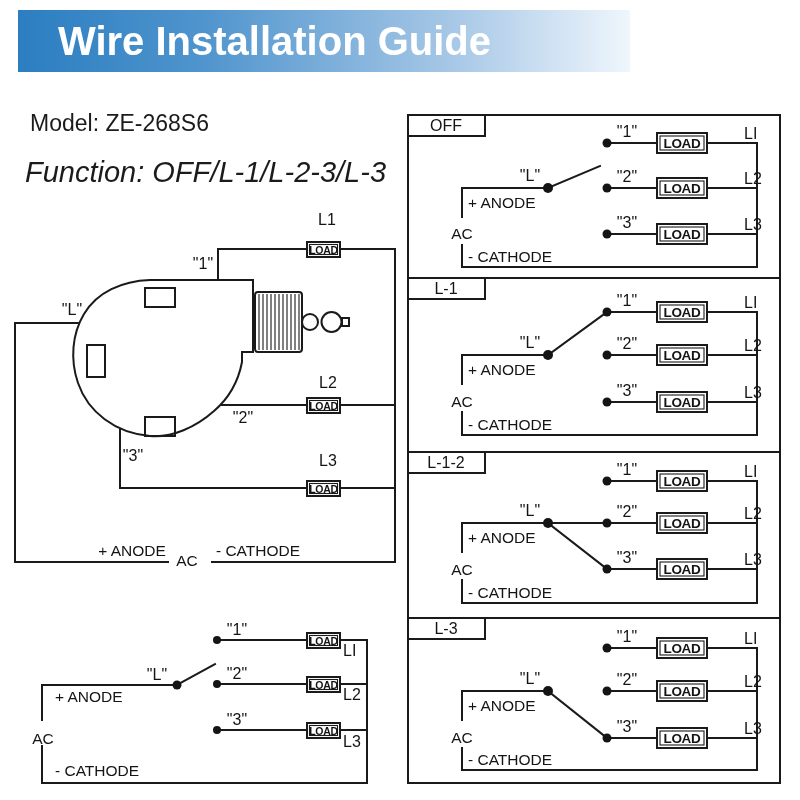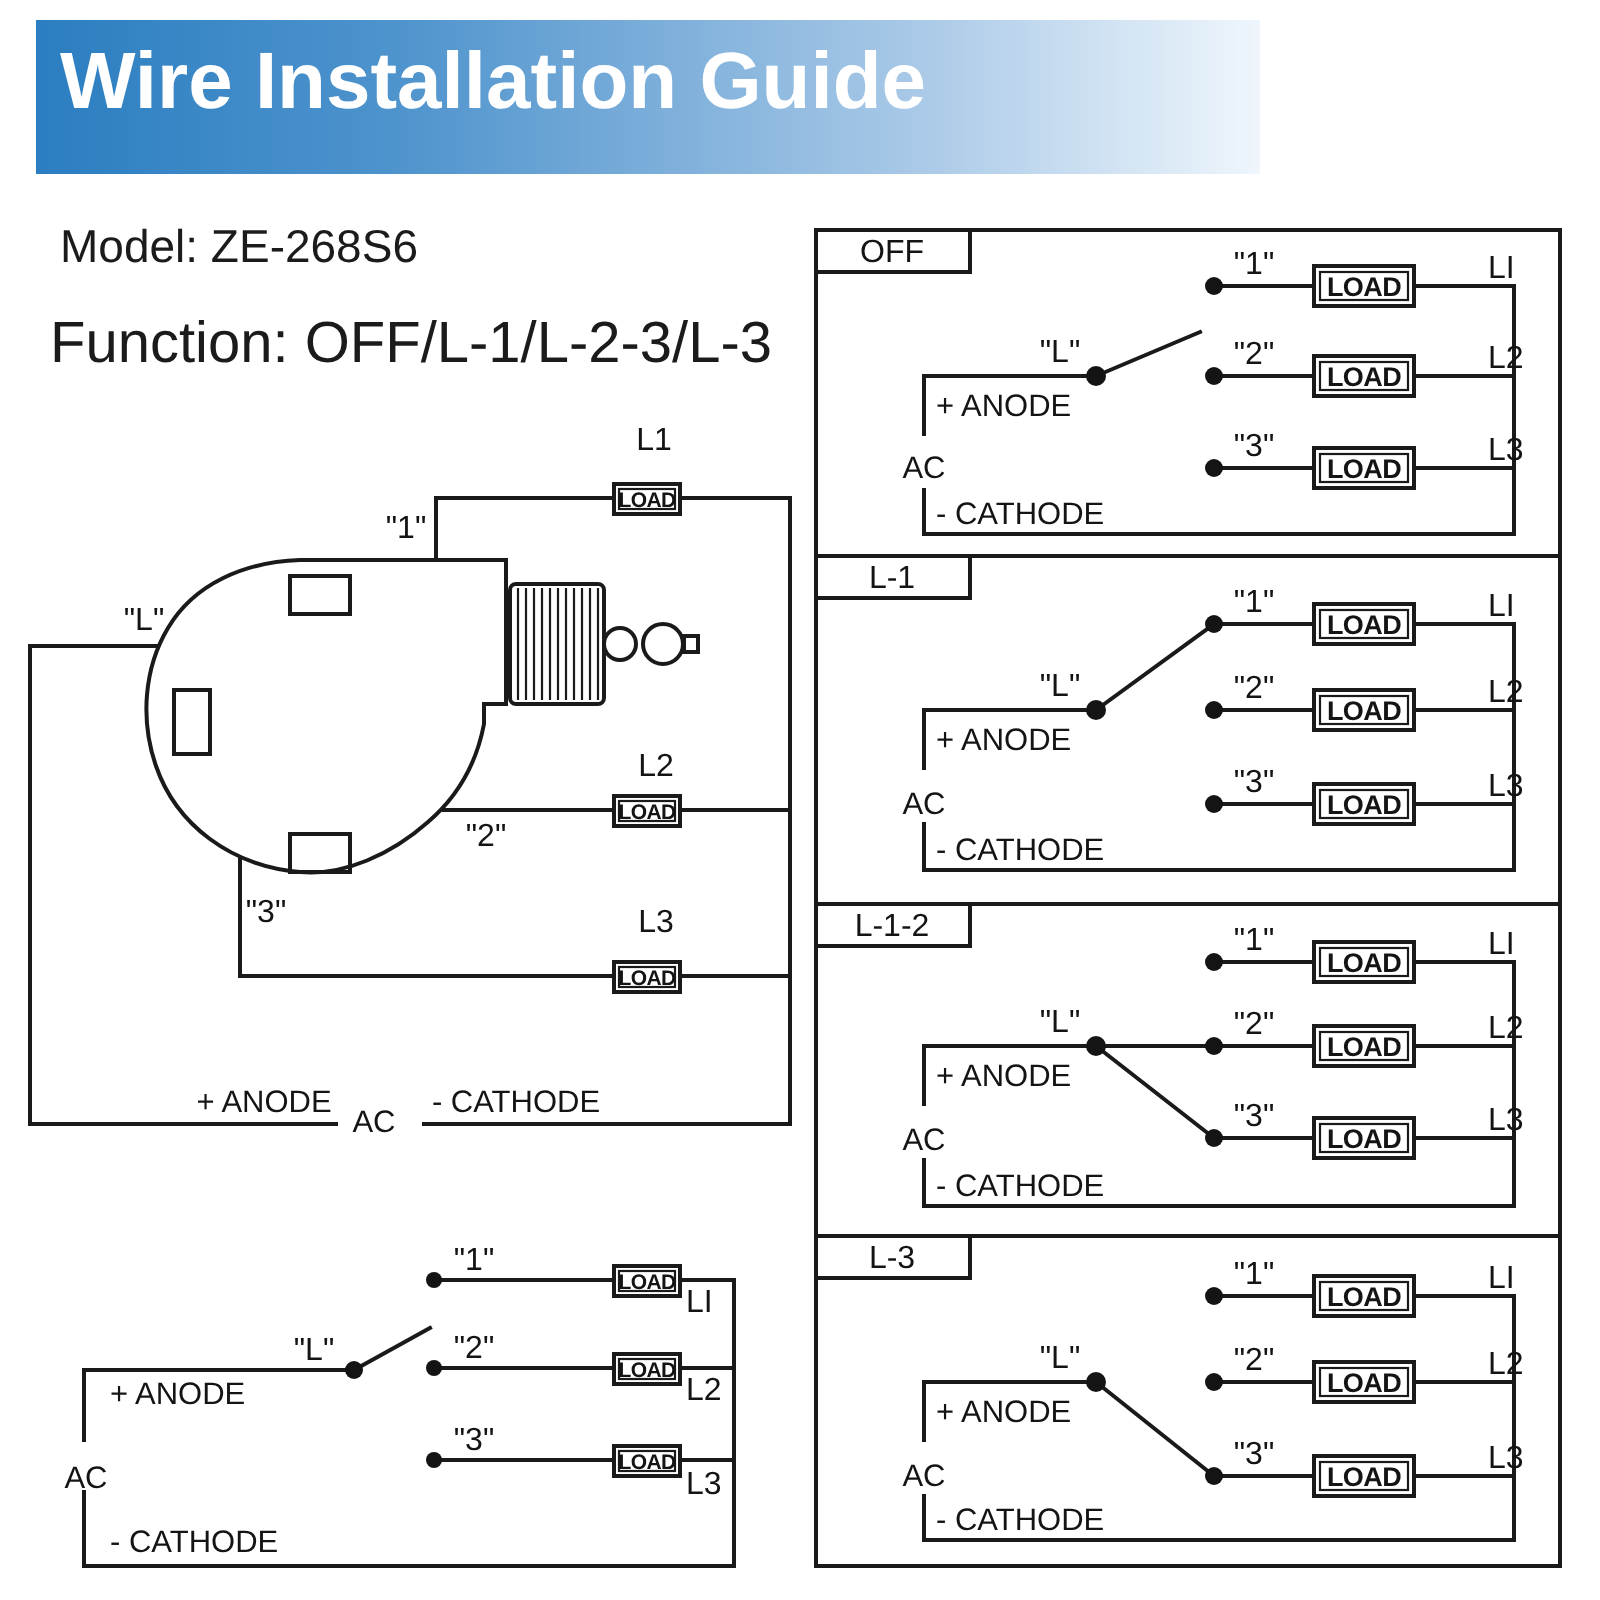--- a/index.html
+++ b/index.html
@@ -1,23 +1,23 @@
 <!DOCTYPE html>
 <html><head>
 <meta charset="utf-8">
 <style>
   html,body{margin:0;padding:0;background:#ffffff;}
   .canvas{position:relative;width:800px;height:800px;background:#fff;overflow:hidden;
           font-family:"Liberation Sans","DejaVu Sans",sans-serif;}
-  .header{position:absolute;left:18px;top:10px;width:612px;height:77px;
+  .header{position:absolute;left:18px;top:10px;width:612px;height:62px;
           background:linear-gradient(to right,#2b7ec1 0%,#4f94cd 30%,#a9c9e7 72%,#eff6fc 100%);
-          color:#fff;font-size:40px;font-weight:bold;line-height:62px;padding-left:12px;
+          color:#fff;font-size:40px;font-weight:bold;line-height:62px;padding-left:40px;
           box-sizing:border-box;white-space:nowrap;}
   .model-line{position:absolute;left:30px;top:110px;font-size:23px;color:#1b1b1b;}
-  .function-line{position:absolute;left:25px;top:156px;font-size:29px;color:#1b1b1b;}
+  .function-line{position:absolute;left:25px;top:156px;font-size:29px;color:#1b1b1b;font-style:italic;}
   svg.diagram{position:absolute;left:0;top:0;width:800px;height:800px;}
   svg text{font-family:"Liberation Sans","DejaVu Sans",sans-serif;fill:#141414;}
   .wire{stroke:#1a1a1a;stroke-width:2;fill:none;stroke-linecap:square;}
   .thin{stroke:#1a1a1a;stroke-width:1.1;fill:none;}
   .panelbox{fill:none;stroke:#1a1a1a;stroke-width:2;}
   .loadbox{fill:#fff;stroke:#1a1a1a;stroke-width:2;}
   .loadin{fill:none;stroke:#1a1a1a;stroke-width:1.1;}
   .dot{fill:#141414;stroke:none;}
   .lbl{font-size:16px;}
   .lbl-s{font-size:15.5px;}

